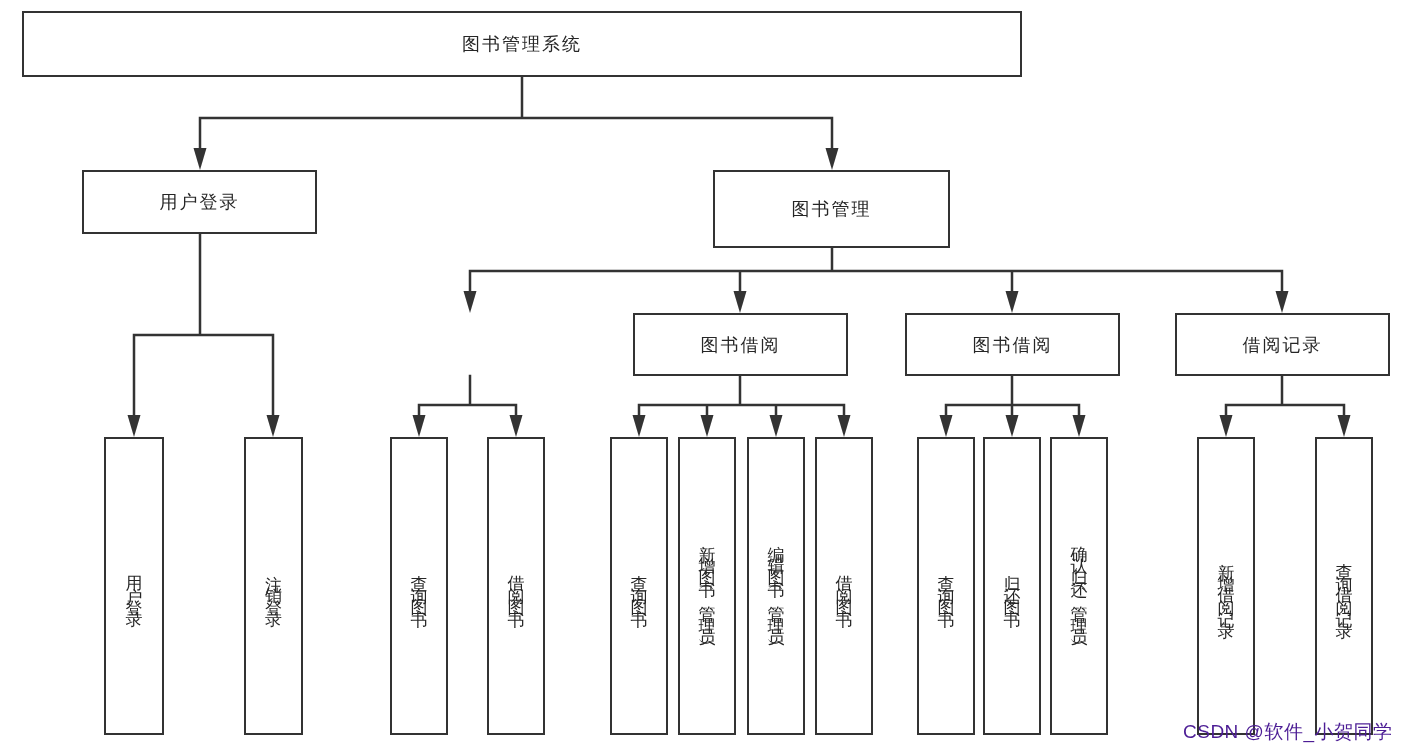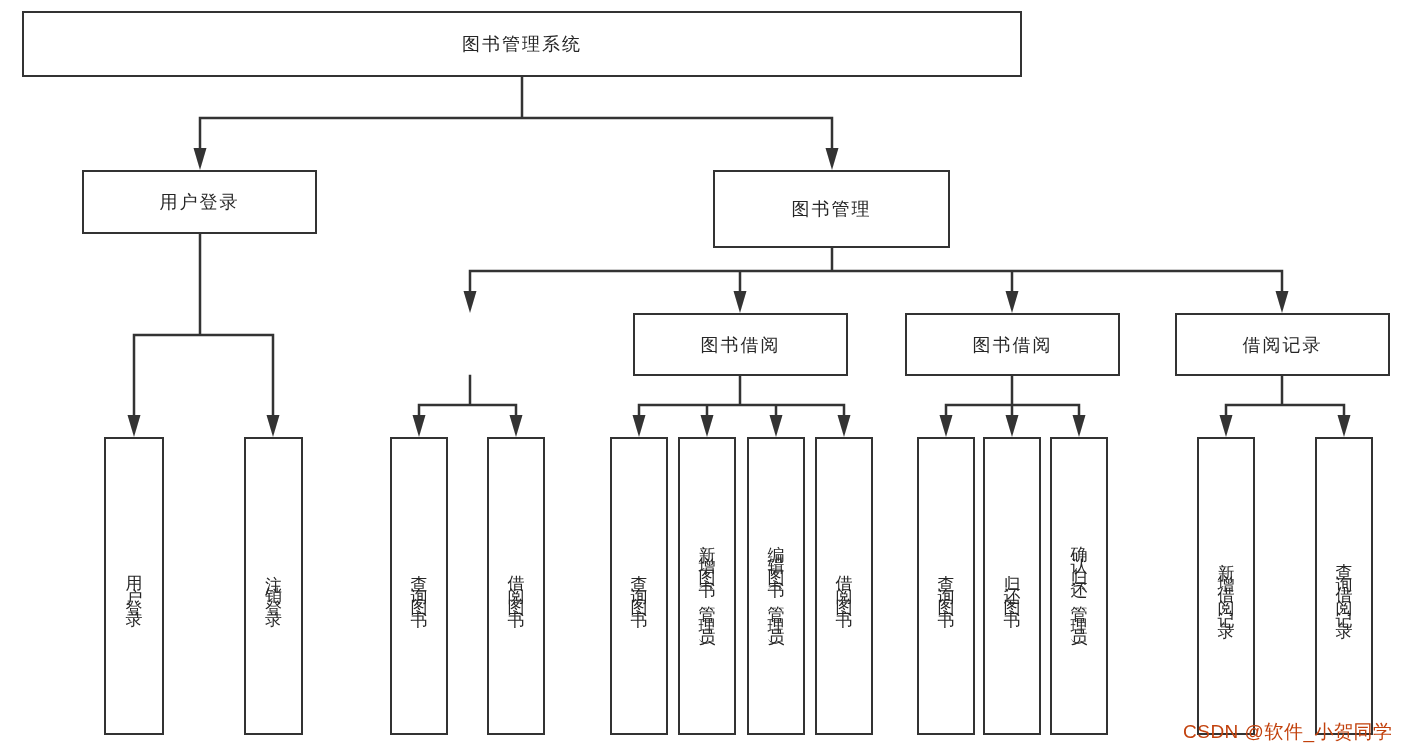--- a/index.html
+++ b/index.html
@@ -18,21 +18,21 @@
     color:#262626;text-align:center;white-space:nowrap;
   }
   .hnode{font-size:18px;letter-spacing:2px;}
   .vnode{
     writing-mode:vertical-rl;
     font-size:17px;letter-spacing:12px;line-height:1;
   }
   .watermark{
     position:absolute;left:1183px;top:719px;
     font-size:19px;letter-spacing:0.5px;white-space:nowrap;
-    color:#c2410c;z-index:5;
+    color:#4c1d95;z-index:5;
   }
 </style>
 </head>
 <body>
 
 <div class="stage">
 
   <svg class="connectors" width="1405" height="747" viewBox="0 0 1405 747" xmlns="http://www.w3.org/2000/svg">
 
     <g stroke="#333333" stroke-width="2.5" fill="none" stroke-linecap="square">

